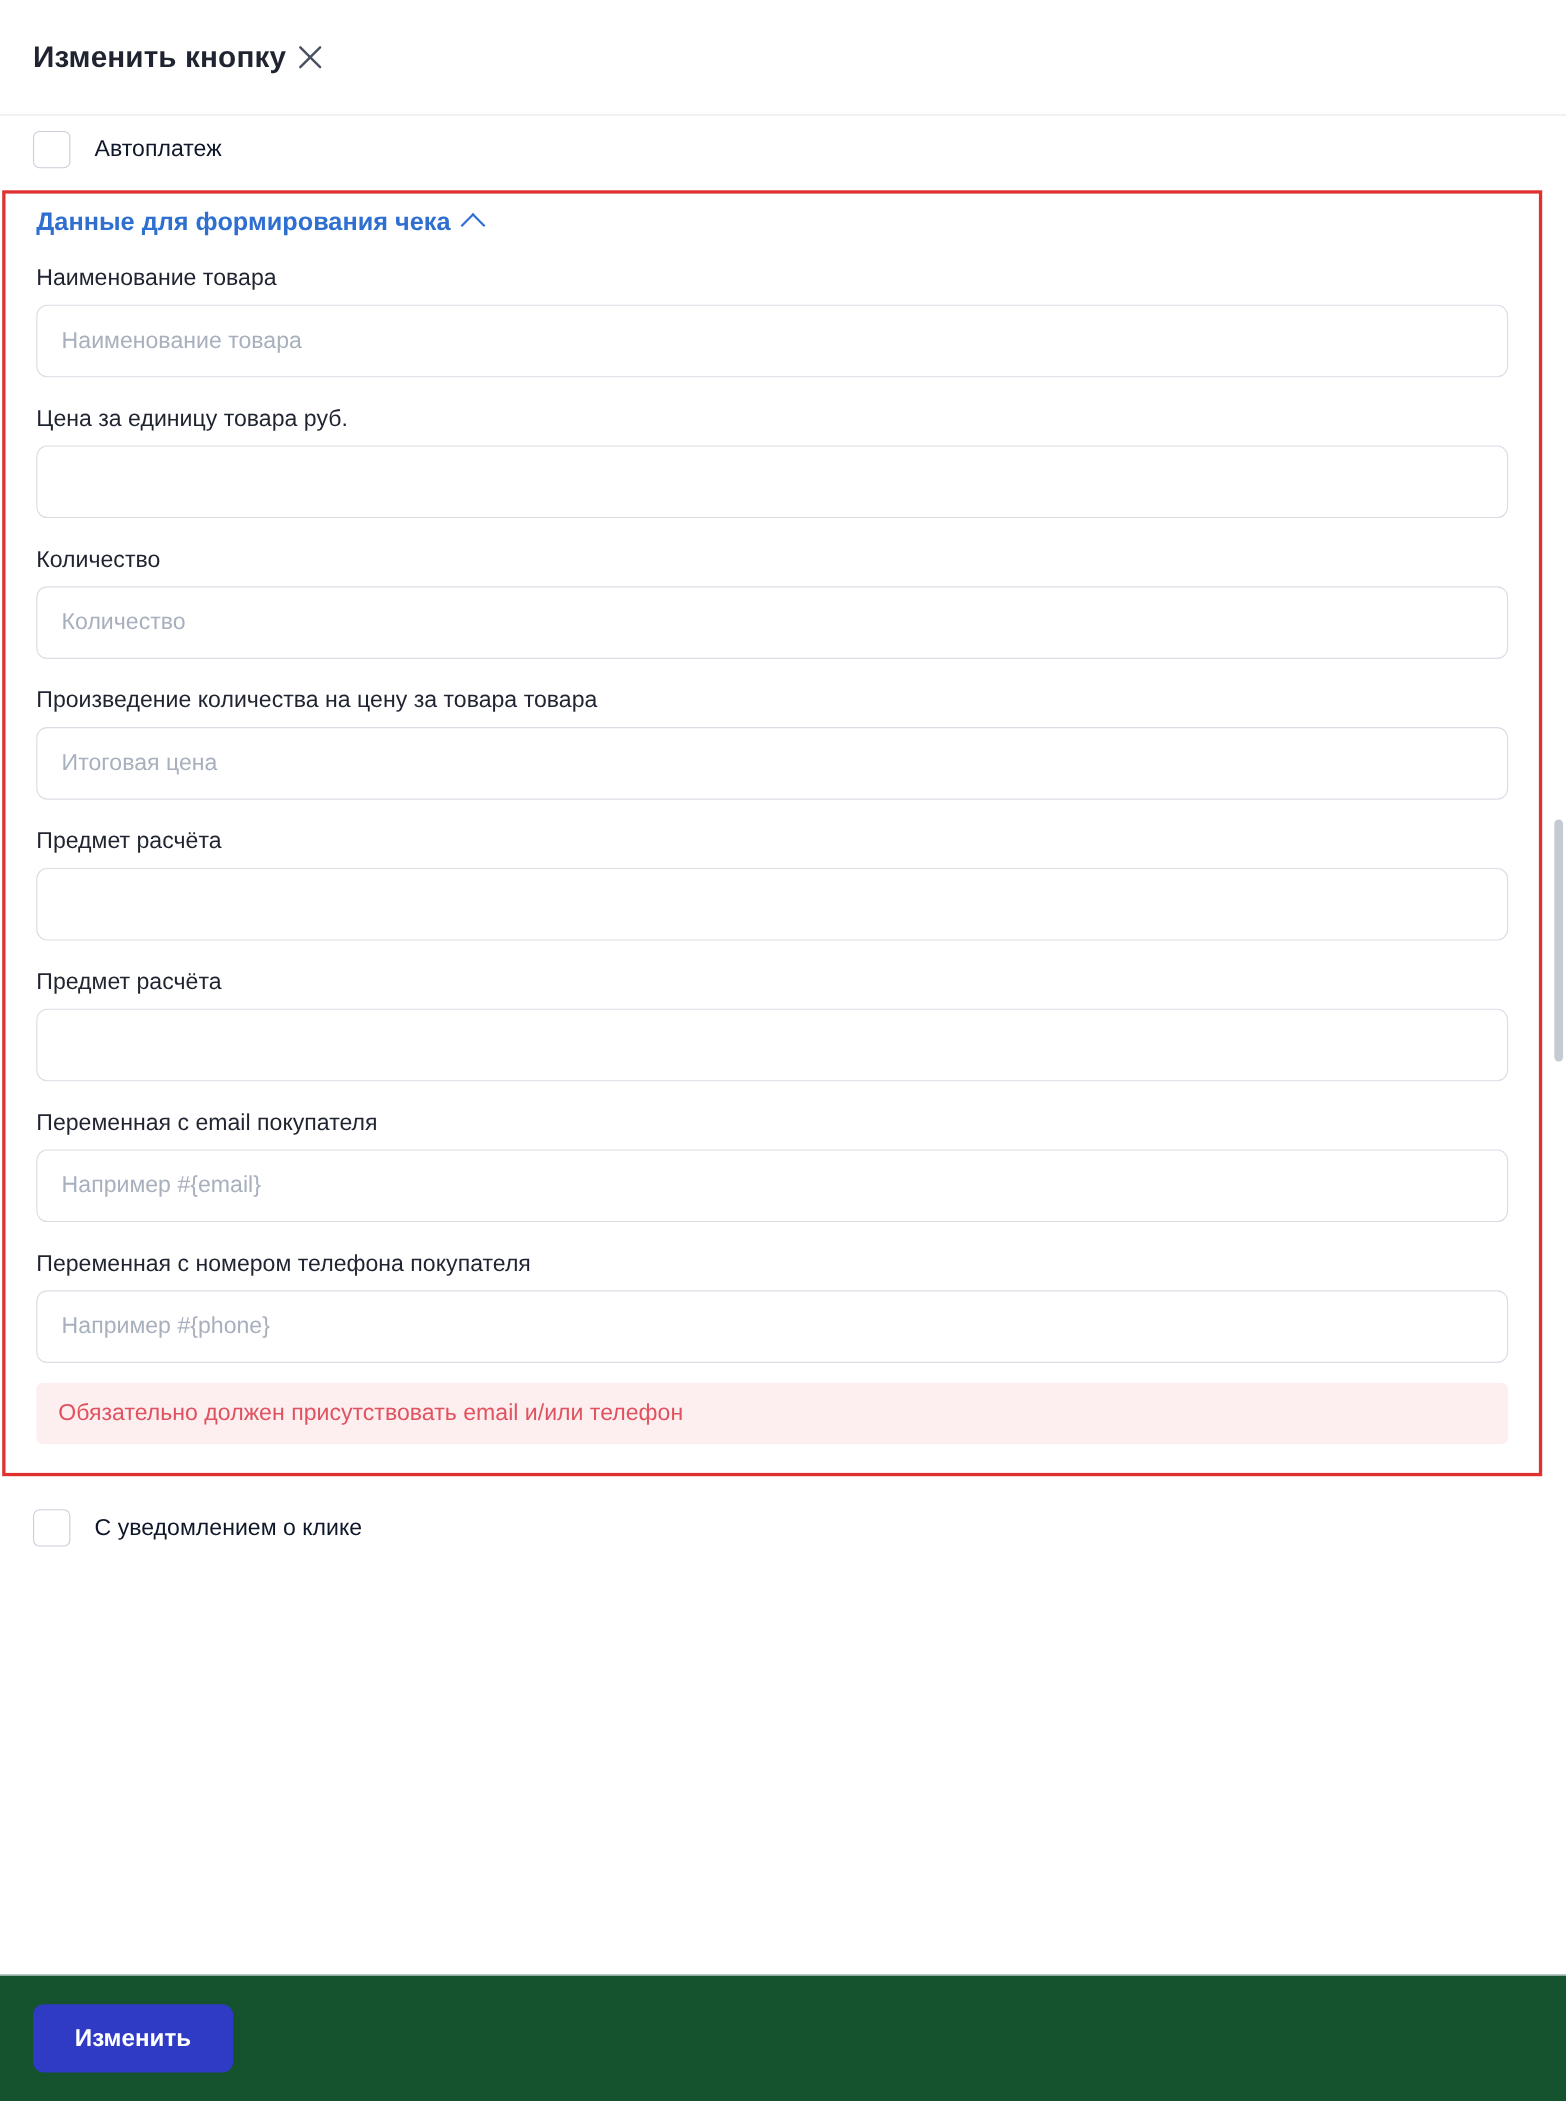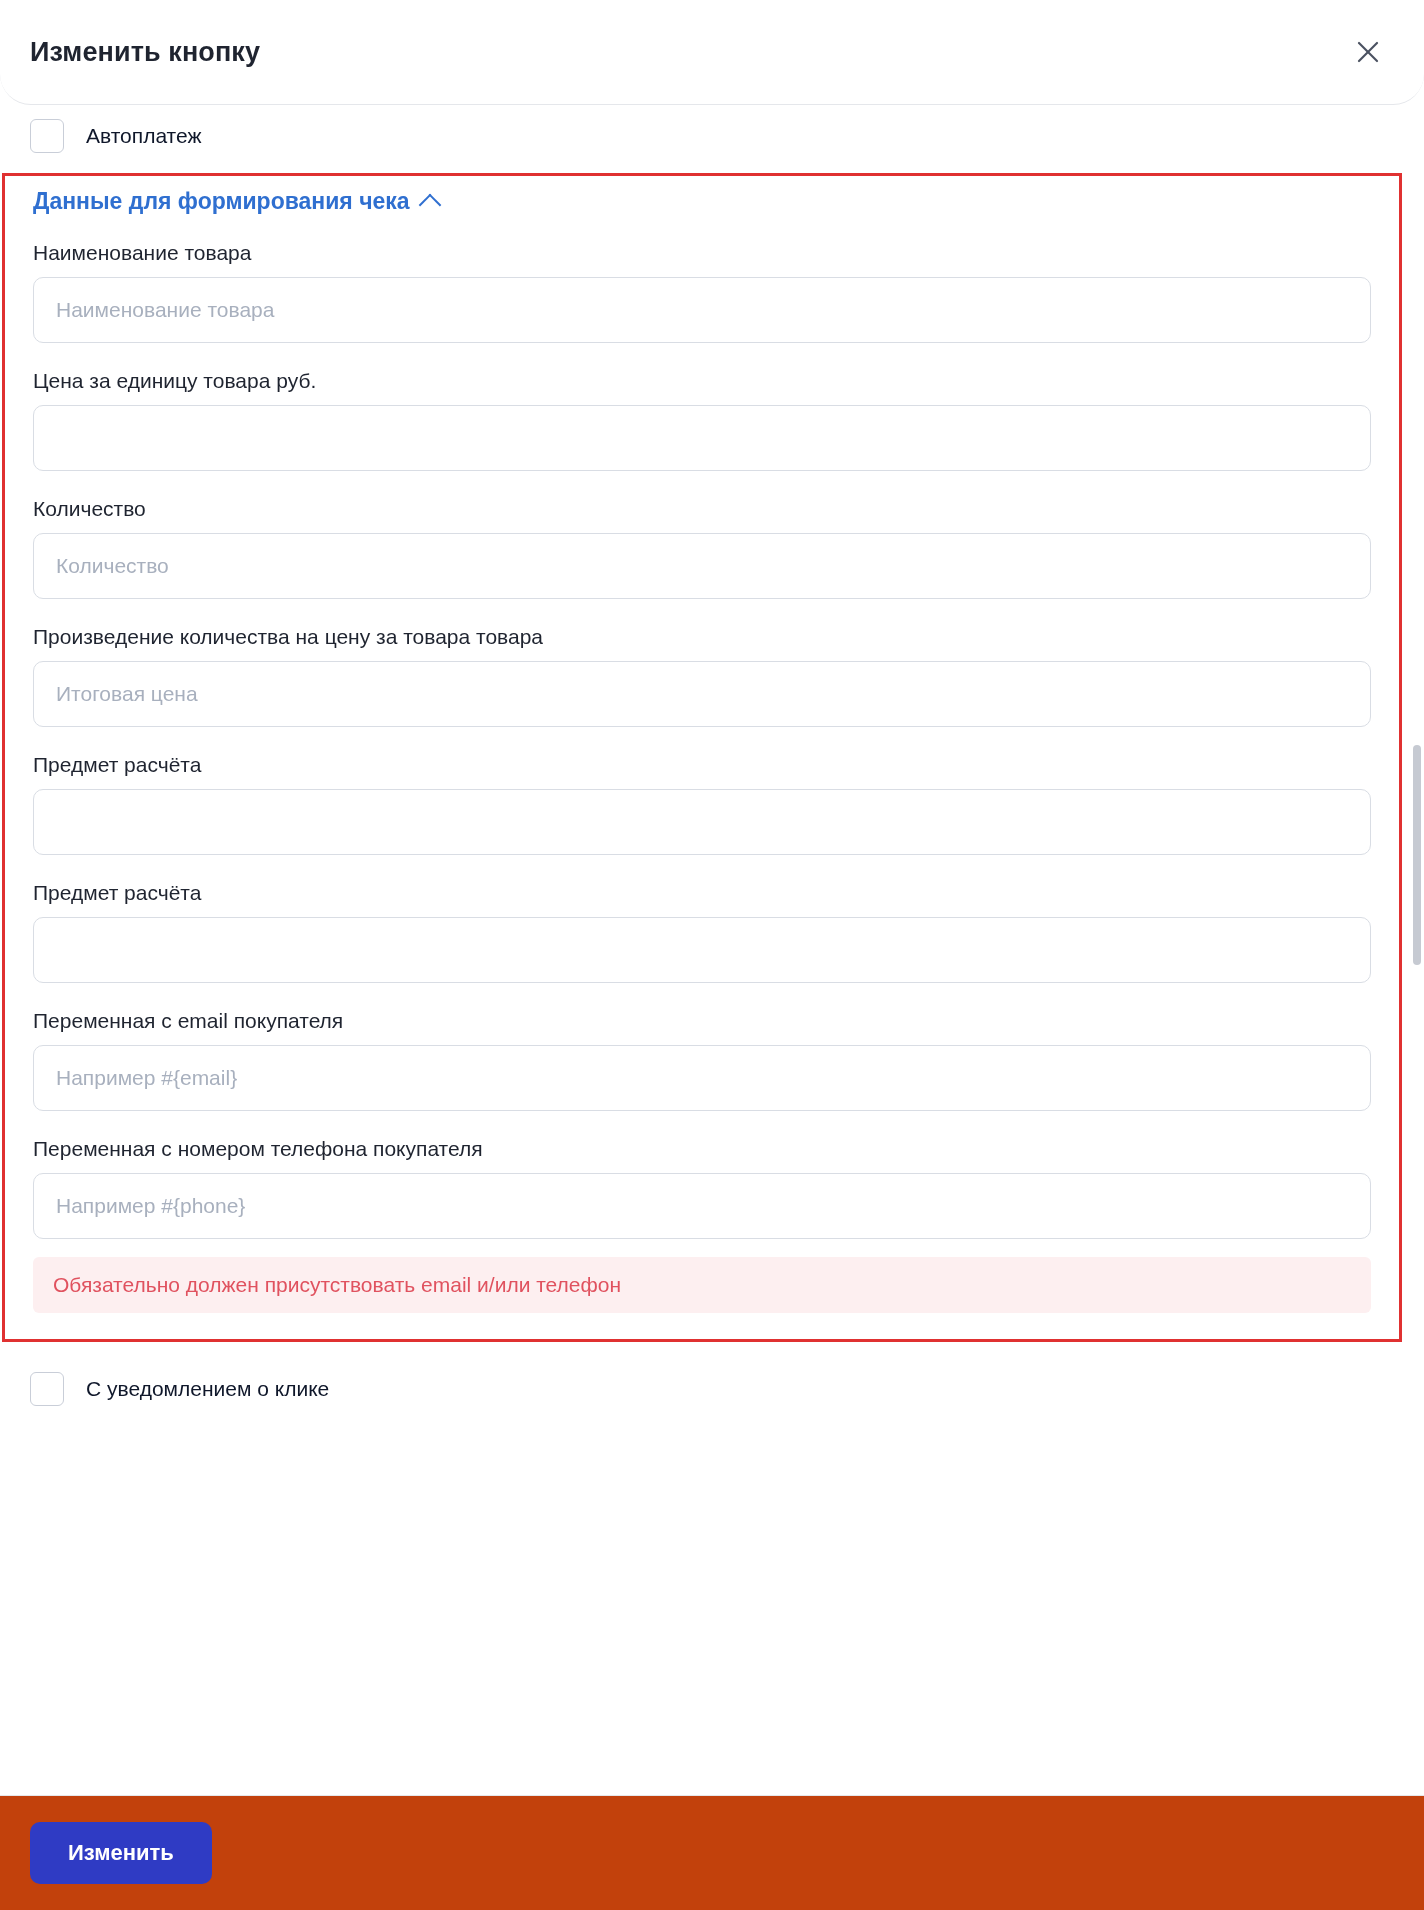--- a/index.html
+++ b/index.html
@@ -15,23 +15,22 @@
     position: relative;
     overflow: hidden;
   }
 
   
   .modal-header {
     height: 105px;
     border-bottom: 1px solid #e5e7eb;
     display: flex;
     align-items: center;
-    justify-content: space-between;
+    justify-content: flex-start;
     padding: 0 34px 0 30px;
-    border-radius: 31px;
   }
   .modal-title {
     font-size: 27px;
     font-weight: bold;
     color: #1f2430;
     letter-spacing: 0.1px;
   }
   .close-btn {
     width: 44px;
     height: 44px;
@@ -149,21 +148,21 @@
   }
 
   
   .modal-footer {
     position: absolute;
     left: 0;
     right: 0;
     bottom: 0;
     height: 115px;
     border-top: 1px solid #e5e7eb;
-    background: #c2410c;
+    background: #14532d;
     display: flex;
     align-items: center;
     padding: 0 30px;
   }
   .primary-btn {
     background: #2f3bc4;
     color: #fff;
     border: none;
     border-radius: 10px;
     font-size: 22px;

